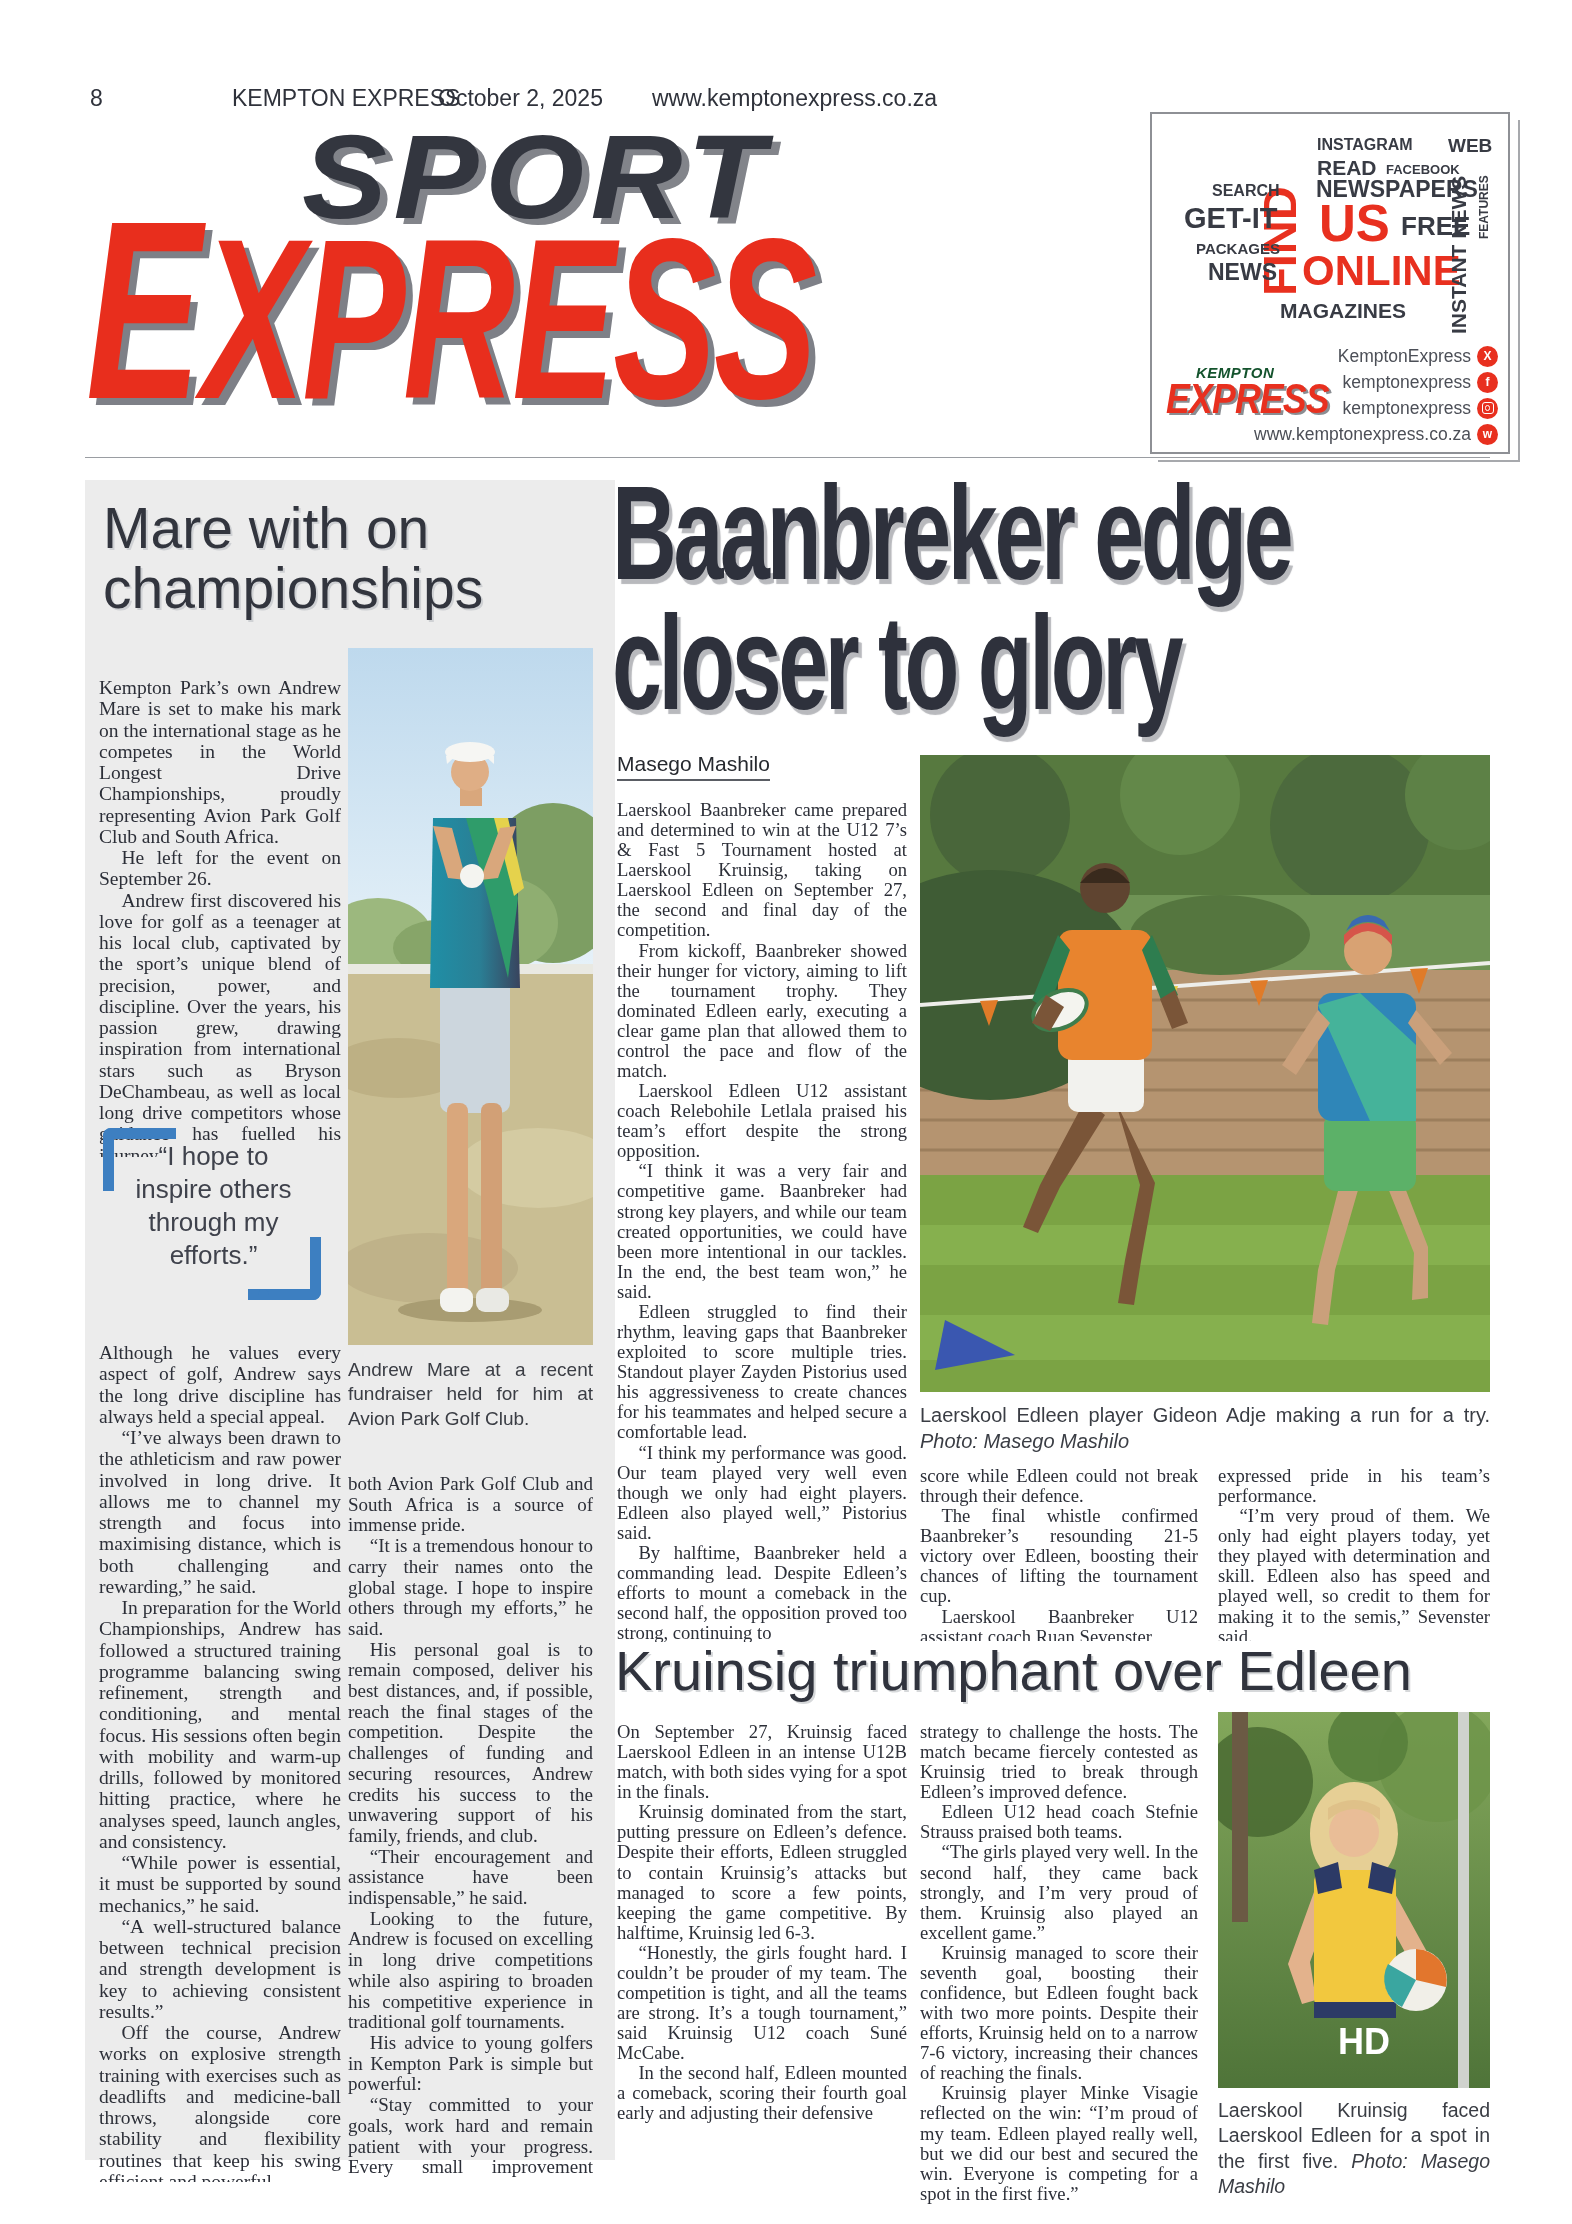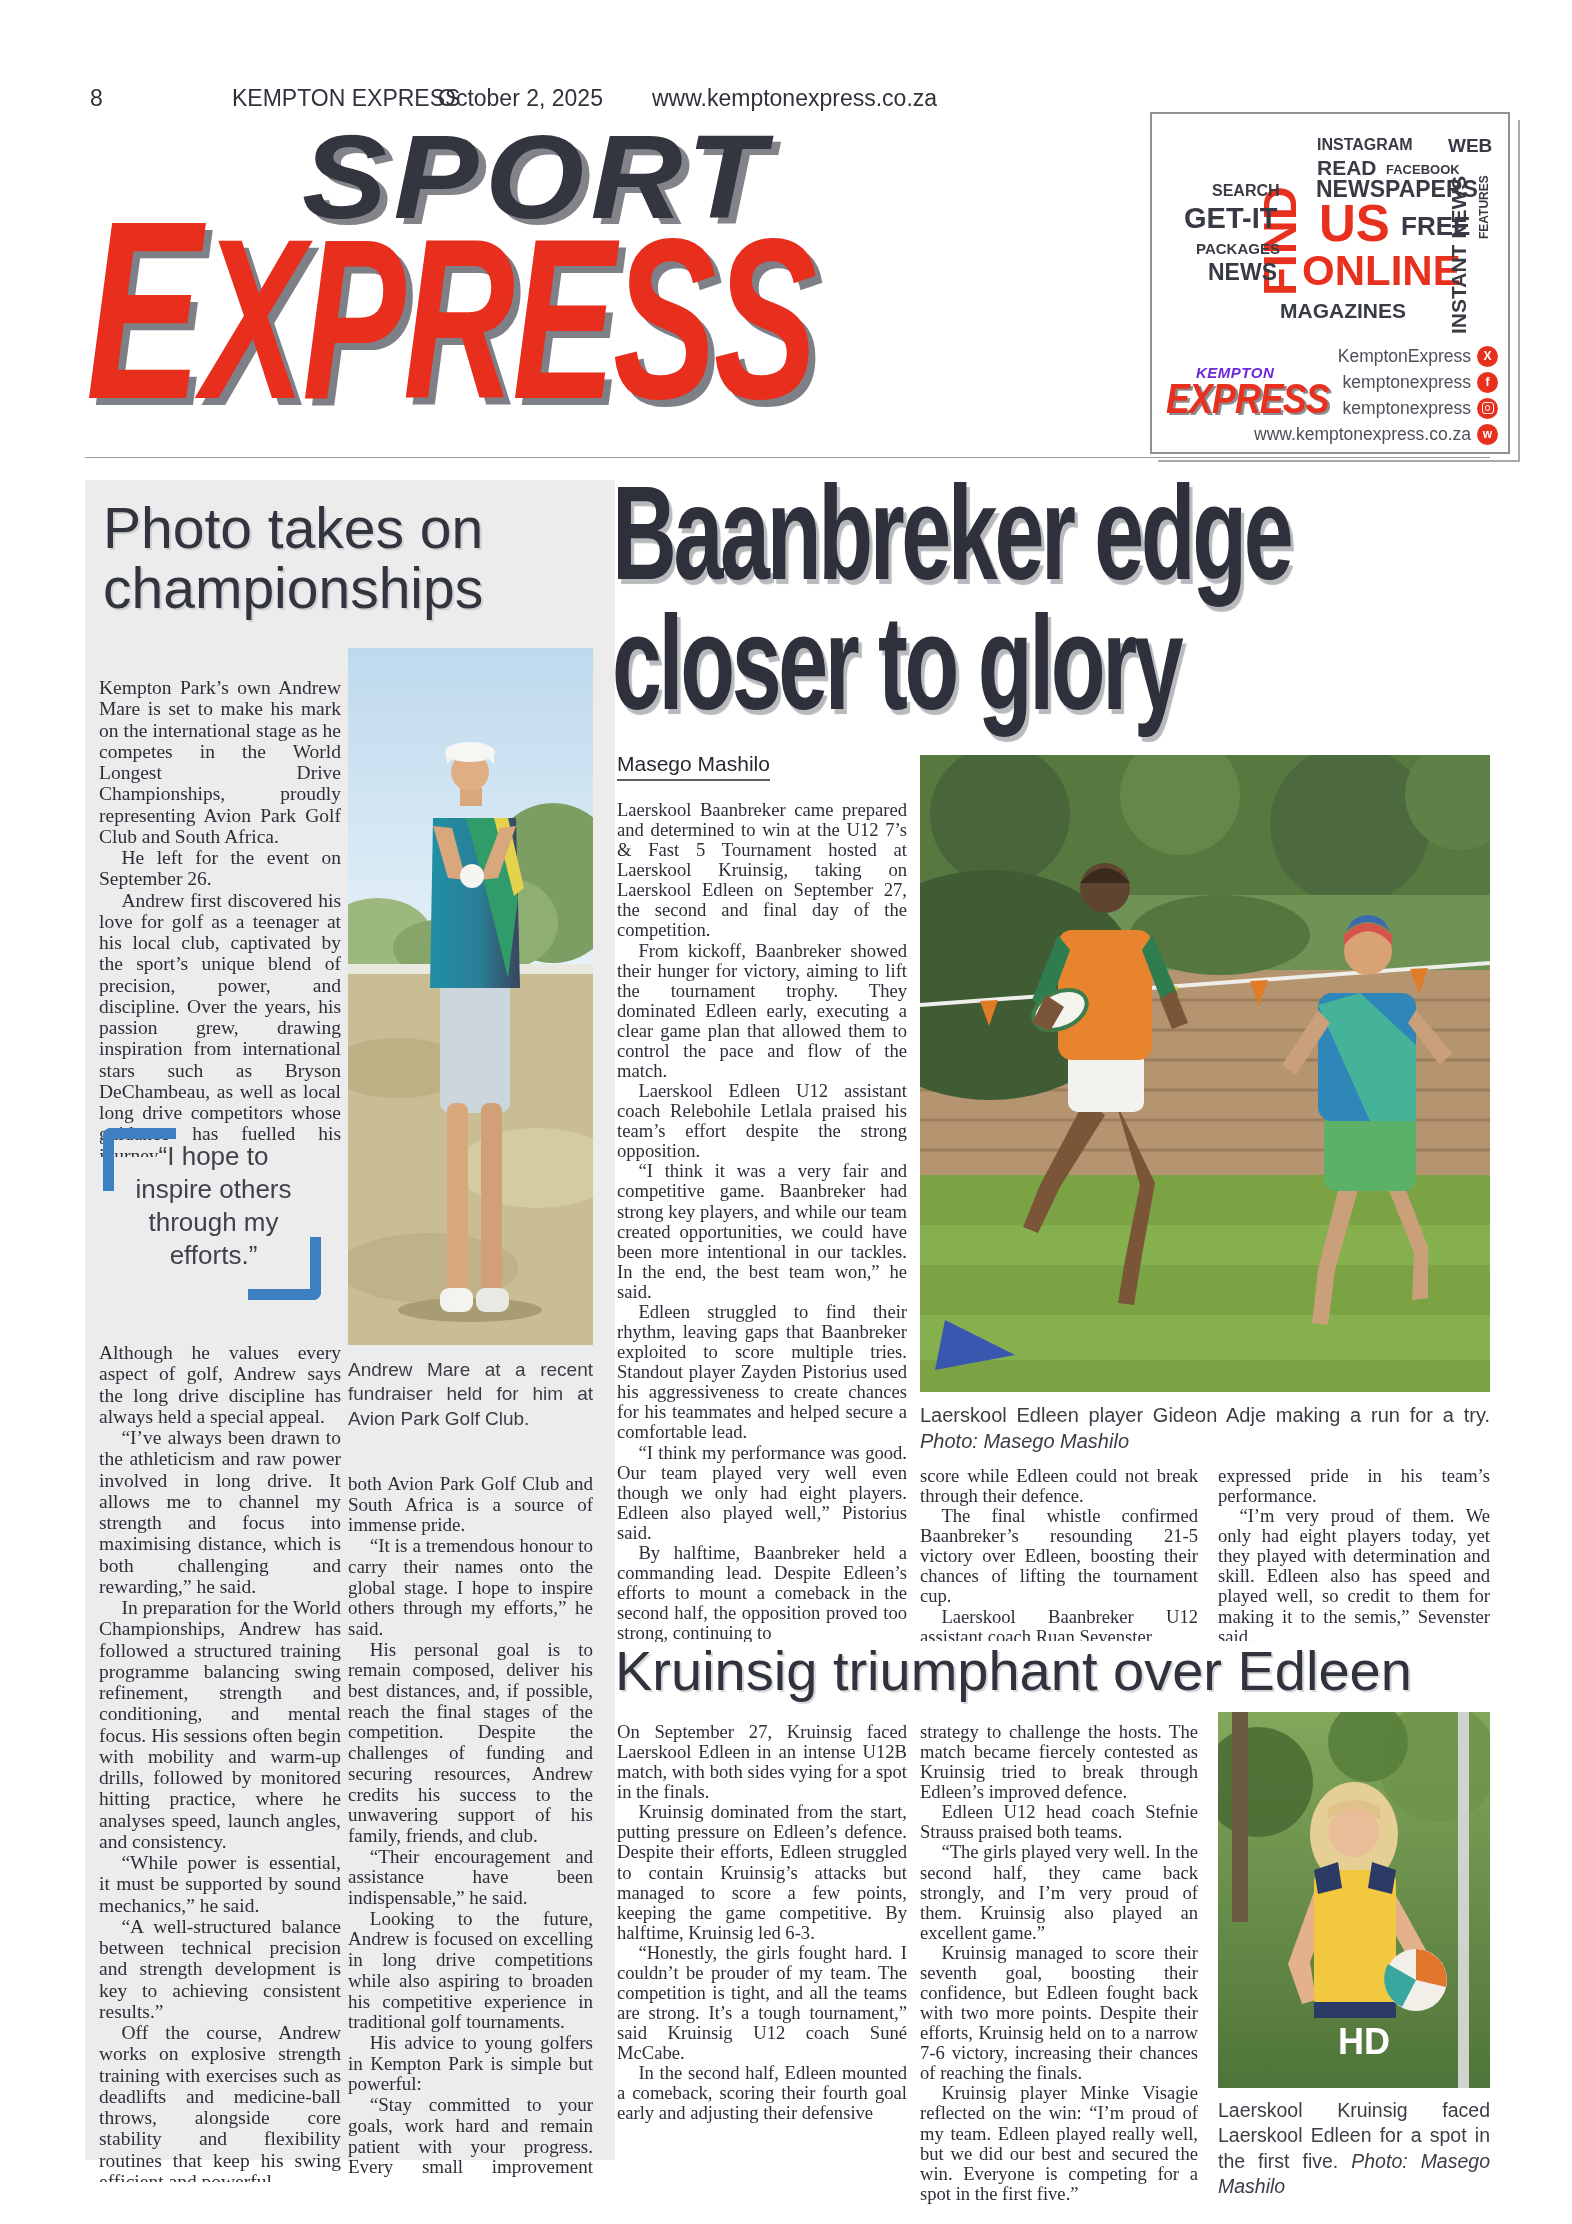--- a/index.html
+++ b/index.html
@@ -29,21 +29,21 @@
   .promo { position:absolute; left:1150px; top:112px; width:356px; height:338px;
            background:#fff; border:2px solid #8e9095; }
   .promo-outer { position:absolute; left:1158px; top:120px; width:360px; height:340px;
            border-right:2px solid #a7a9ad; border-bottom:2px solid #a7a9ad; }
   .cloud-word { position:absolute; font-family:"Liberation Sans", sans-serif;
                 font-weight:700; color:#383b44; line-height:1; white-space:nowrap; }
   .cloud-red { color:#e8301f; }
   .vert { writing-mode:vertical-rl; transform:rotate(180deg); }
   .promo-brand { position:absolute; left:14px; top:252px; font-style:italic;
                  font-family:"Liberation Sans", sans-serif; line-height:0.9; }
-  .promo-brand .k { font-weight:700; color:#6d28d9; font-size:15px; margin-left:30px;
+  .promo-brand .k { font-weight:700; color:#14532d; font-size:15px; margin-left:30px;
                     letter-spacing:0.5px; }
   .promo-brand .e { font-weight:700; color:#e8301f; font-size:42px; letter-spacing:-1px;
                     text-shadow:3px 2px 0 #8b8d92; transform:scaleX(0.85);
                     transform-origin:left top; display:block; }
   .social-row { position:absolute; right:10px; height:24px; display:flex; align-items:center;
                 gap:6px; font-family:"Liberation Sans", sans-serif; font-size:17.5px;
                 color:#4c4f57; }
   .badge { width:21px; height:21px; border-radius:50%; background:#e8301f; color:#fff;
            display:flex; align-items:center; justify-content:center;
            font-family:"Liberation Sans", sans-serif; font-weight:700; font-size:12px; }
@@ -158,21 +158,21 @@
     <div class="social-row" style="top:308px;">
       <span>www.kemptonexpress.co.za</span>
       <span class="badge">w</span>
     </div>
   </div>
 
   <div class="hdr-rule"></div>
 
   <div class="mare-panel">
     <div class="mare-headline">
-      <div>Photo takes on</div>
+      <div>Mare with on</div>
       <div>championships</div>
     </div>
 
     <div class="abs serif-col mare-col" style="left:14px; top:165px; width:242px; height:480px; overflow:hidden;">
         <p>Kempton Park’s own Andrew Mare is set to make his mark on the international stage as he competes in the World Longest Drive Championships, proudly representing Avion Park Golf Club and South Africa.</p>
         <p>He left for the event on September 26.</p>
         <p>Andrew first discovered his love for golf as a teenager at his local club, captivated by the sport’s unique blend of precision, power, and discipline. Over the years, his passion grew, drawing inspiration from international stars such as Bryson DeChambeau, as well as local long drive competitors whose guidance has fuelled his journey.</p>
       </div>
 
     <div class="pullquote">

